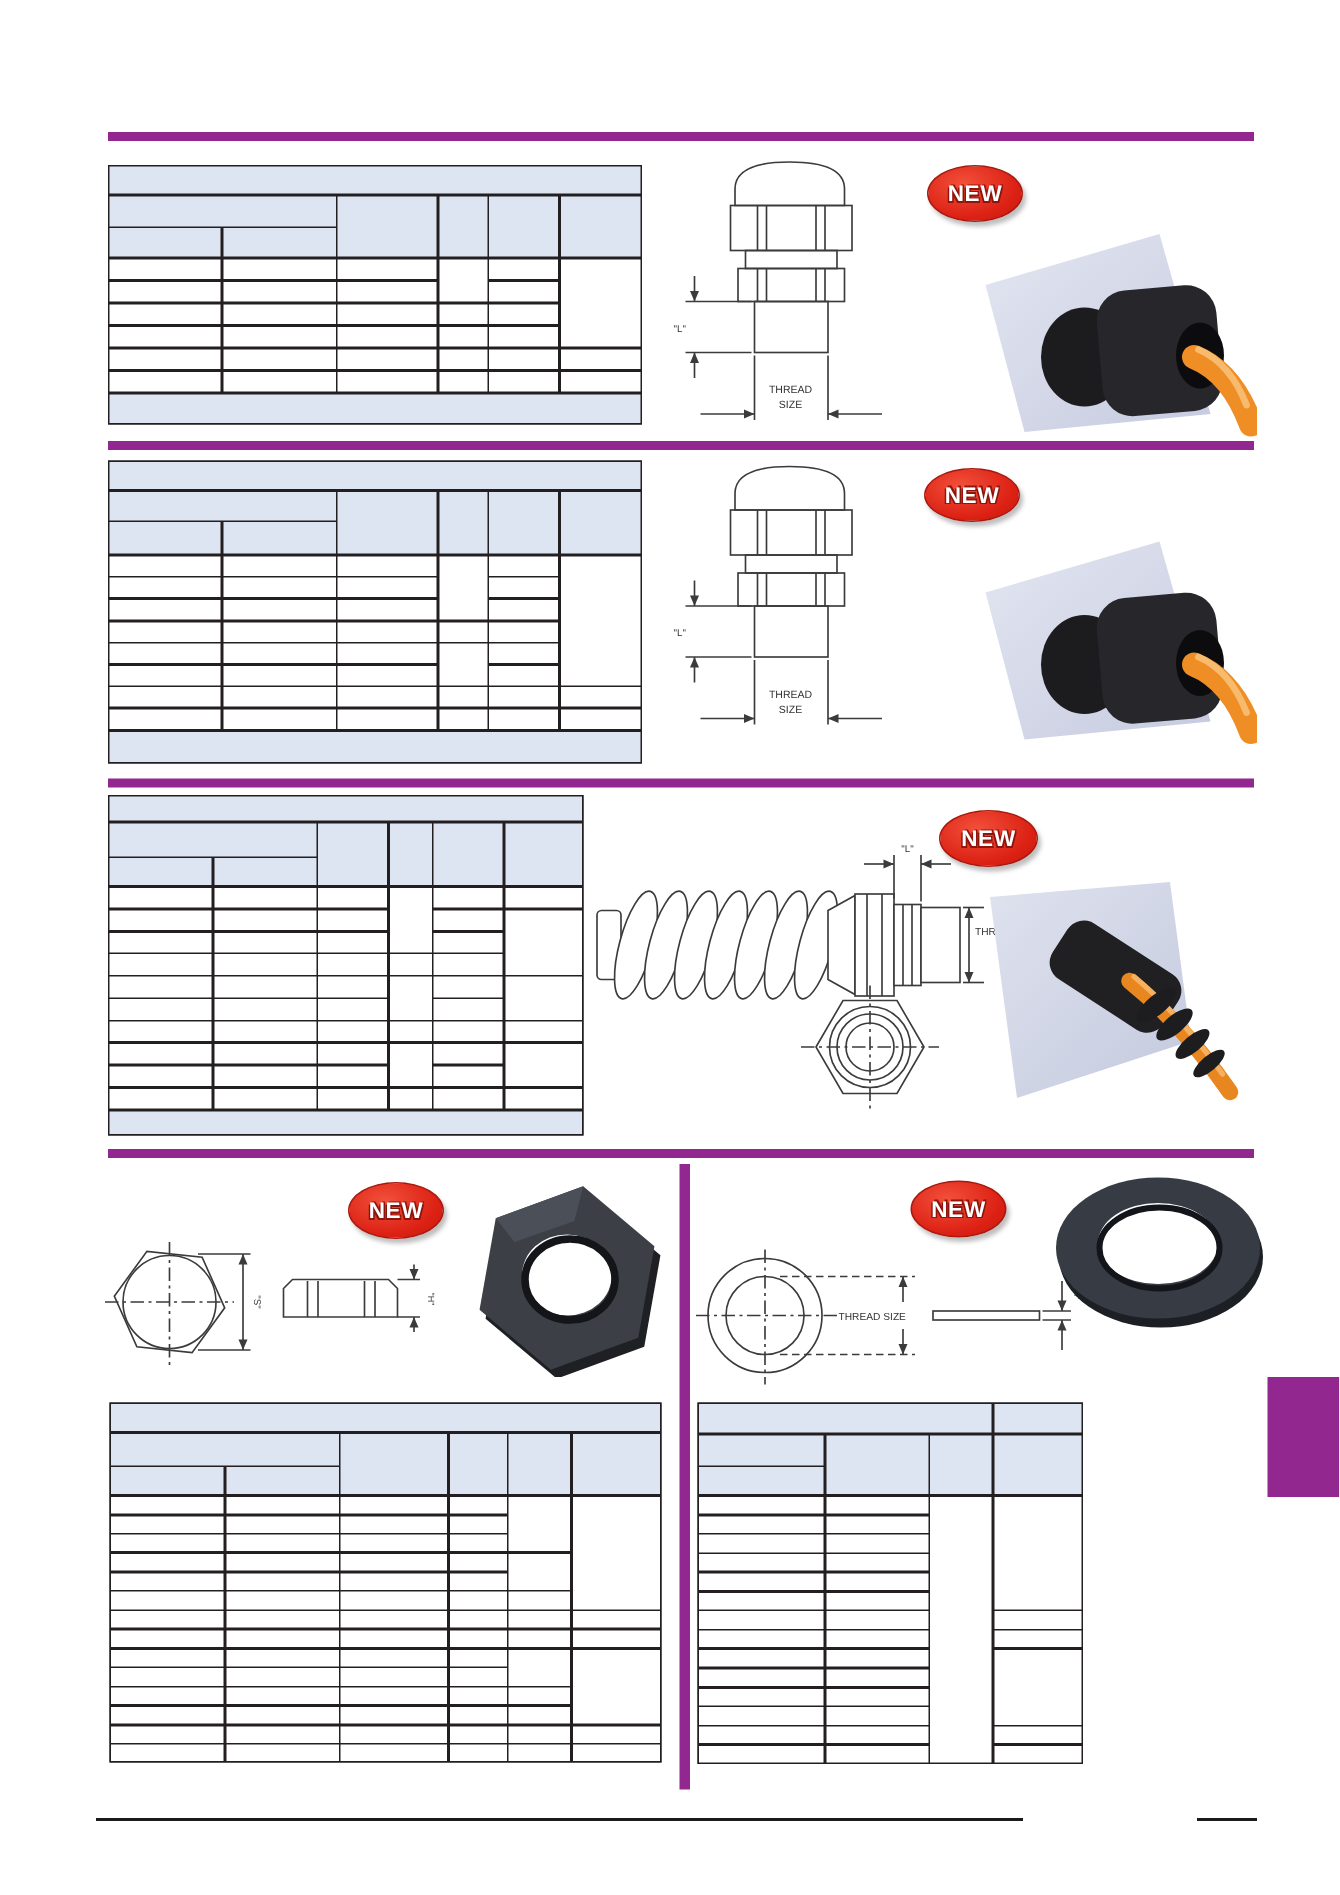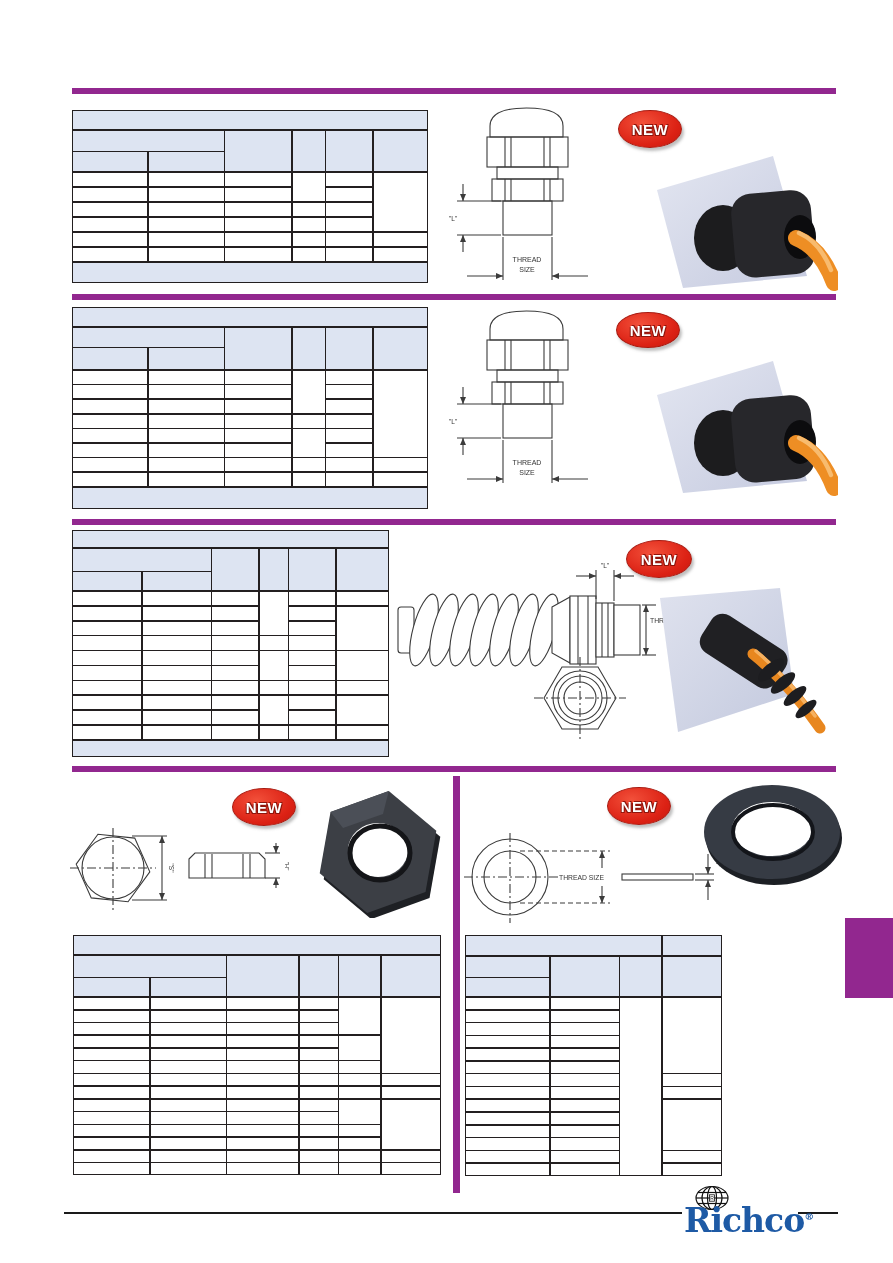--- a/index.html
+++ b/index.html
@@ -595,29 +595,14 @@
   <div class="badge" style="left:232px;top:788px;width:62px;height:36px">
       <span>NEW</span>
     </div>
   <div class="badge" style="left:607px;top:787px;width:62px;height:36px">
       <span>NEW</span>
     </div>
 
   <div class="rule" style="left:64px;top:1212px;width:618px"></div>
   <div class="rule" style="left:798px;top:1212px;width:40px"></div>
 
-  <div class="logo" style="left:640px;top:1184px">
-    <svg style="left:52px;top:0" width="40" height="28" viewBox="0 0 40 28">
-      <g fill="none" stroke="#111" stroke-width="1.2">
-        <ellipse cx="20" cy="14" rx="16" ry="11.5"></ellipse>
-        <ellipse cx="20" cy="14" rx="10" ry="11.5"></ellipse>
-        <ellipse cx="20" cy="14" rx="4.5" ry="11.5"></ellipse>
-        <line x1="6" y1="8.5" x2="34" y2="8.5"></line>
-        <line x1="4" y1="14" x2="36" y2="14"></line>
-        <line x1="6" y1="19.5" x2="34" y2="19.5"></line>
-      </g>
-      <rect x="17.5" y="10.8" width="5" height="6.4" fill="#fff" stroke="#111" stroke-width="0.8"></rect>
-      <text x="20" y="16.2" text-anchor="middle" style="font-size:5px;fill:#111">R</text>
-    </svg>
-    <div class="logo-text"><span>Richco</span><sup>®</sup></div>
-  </div>
 
 </div>
 
 </body></html>

